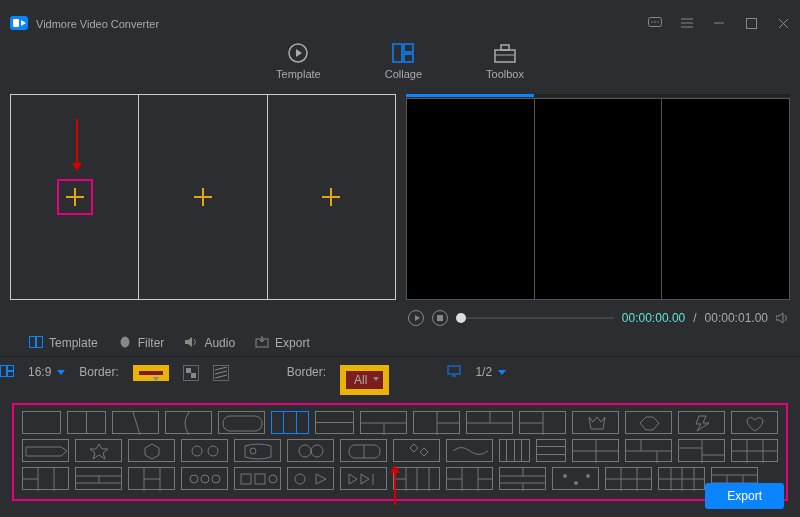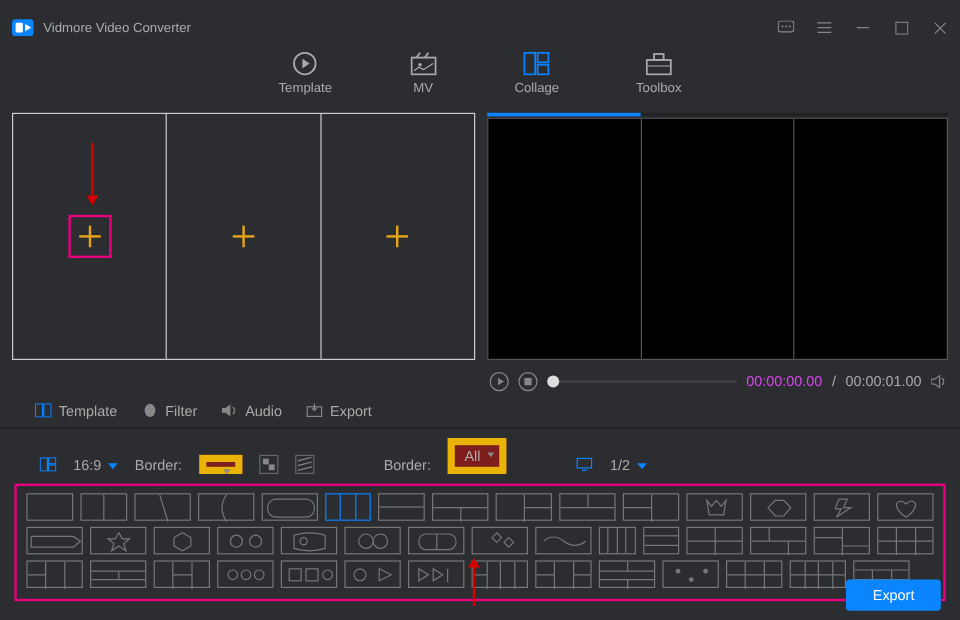--- a/index.html
+++ b/index.html
@@ -34,27 +34,27 @@
 .pvtab.active{background:#0a84ff}
 .pvbody{flex:1;border:1px solid #555;display:flex;background:#000}
 .pvcell{flex:1;border-right:1px solid #555}
 .pvcell:last-child{border-right:none}
 .player{display:flex;align-items:center;padding:4px 10px;gap:8px;font-size:11px}
 .pbtn{width:16px;height:16px;border:1px solid #888;border-radius:50%;display:flex;align-items:center;justify-content:center;cursor:pointer}
 .play{width:0;height:0;border-left:5px solid #888;border-top:3px solid transparent;border-bottom:3px solid transparent;margin-left:2px}
 .stop{width:6px;height:6px;background:#888}
 .track{flex:1;height:2px;background:#444;position:relative}
 .knob{position:absolute;left:0;top:-4px;width:10px;height:10px;border-radius:50%;background:#ddd}
-.time-cur{color:#d946ef}
+.time-cur{color:#5eead4}
 .vol{width:14px;height:12px}
 .sectiontabs{display:flex;gap:20px;padding:6px 29px;align-items:center;border-bottom:1px solid #1e1f22}
 .stab{display:flex;align-items:center;gap:6px;cursor:pointer;font-size:12px}
 .stab.active{color:#0a84ff}
 .sicon{width:14px;height:14px}
-.toolbar{display:flex;align-items:flex-end;gap:14px;padding:8px 33px;font-size:11px}
+.toolbar{display:flex;align-items:flex-start;gap:14px;padding:8px 0;font-size:11px}
 .ratio{color:#0a84ff;display:flex;align-items:center;gap:6px}
 .tri{width:0;height:0;border-left:4px solid transparent;border-right:4px solid transparent;border-top:5px solid #0a84ff}
 .bline{width:50px;height:1px;background:#888}
 .sq{width:16px;height:16px;border:1px solid #666;display:flex;align-items:center;justify-content:center;cursor:pointer}
 .sel{background:#7f1d1d;border:6px solid #eab308;padding:2px 16px 2px 8px;position:relative;cursor:pointer}
 .sel::after{content:"";position:absolute;right:4px;top:6px;width:0;height:0;border-left:3px solid transparent;border-right:3px solid transparent;border-top:4px solid #888}
 .templates{margin:0 12px;border:2px solid #e6007e;padding:6px 8px;height:98px}
 .trow{display:flex;gap:6px;margin-bottom:5px}
 .tcell{width:47px;height:23px;border:1px solid #777;cursor:pointer;position:relative;background:#2b2d31;display:flex}
 .tcell.active{border-color:#0a84ff}
@@ -110,31 +110,20 @@
 
 <div class="tabs">
   <div class="tab">
     <div class="ticon">
         <svg width="22" height="22">
           <circle cx="11" cy="11" r="9" fill="none" stroke="#aaa" stroke-width="1.5"></circle>
           <polygon points="9,7 9,15 15,11" fill="#aaa"></polygon>
         </svg>
       </div>
     <div class="tlabel">Template</div>
-  </div>
-  <div class="tab">
-    <div class="ticon">
-        <svg width="22" height="20">
-          <rect x="1" y="5" width="20" height="14" fill="none" stroke="#aaa" stroke-width="1.5"></rect>
-          <path d="M5 5 L8 1 M12 5 L15 1" stroke="#aaa" stroke-width="1.5"></path>
-          <circle cx="8" cy="11" r="1.5" fill="#aaa"></circle>
-          <path d="M3 16 L7 13 L11 15 L19 10" stroke="#aaa" fill="none"></path>
-        </svg>
-      </div>
-    <div class="tlabel">MV</div>
   </div>
   <div class="tab active">
     <div class="ticon">
         <svg width="22" height="20">
           <rect x="1" y="1" width="9" height="18" fill="none" stroke="#0a84ff" stroke-width="1.5"></rect>
           <rect x="12" y="1" width="9" height="8" fill="none" stroke="#0a84ff" stroke-width="1.5"></rect>
           <rect x="12" y="11" width="9" height="8" fill="none" stroke="#0a84ff" stroke-width="1.5"></rect>
         </svg>
       </div>
     <div class="tlabel">Collage</div>

